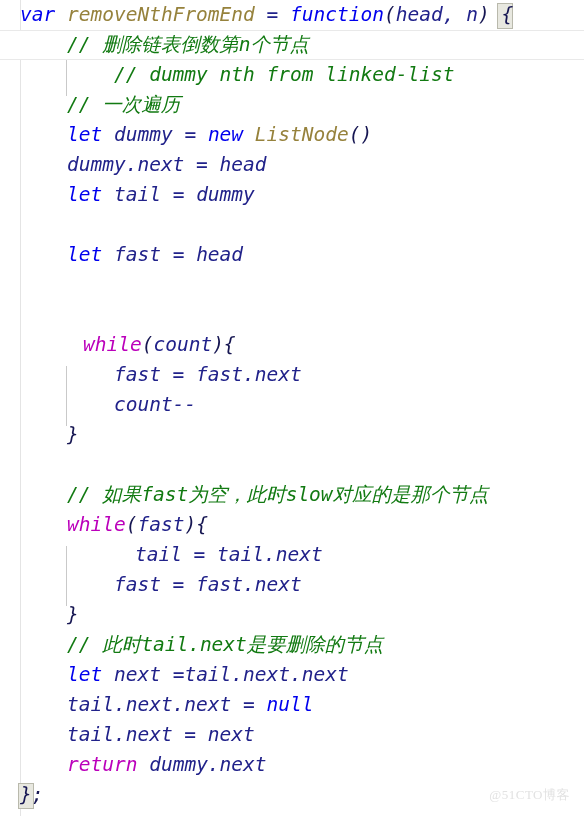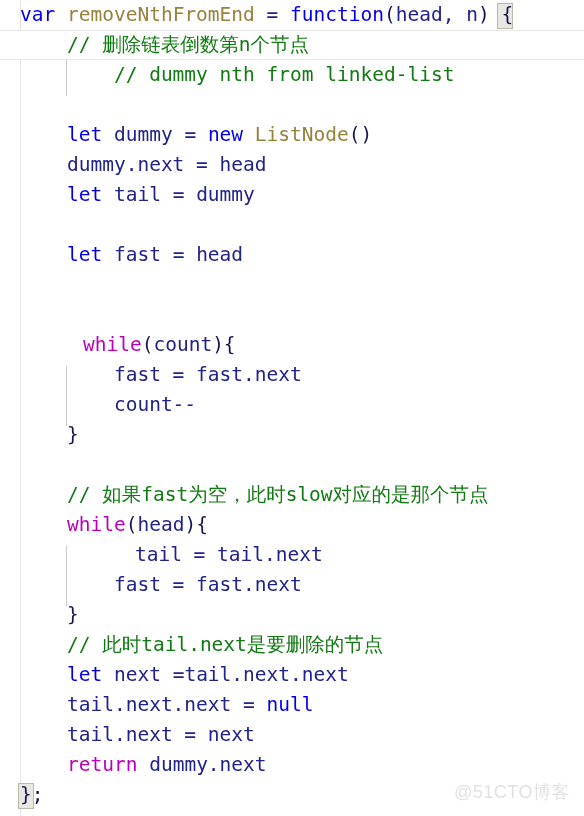--- a/index.html
+++ b/index.html
@@ -41,20 +41,21 @@
     height: 30px;
     line-height: 30px;
     font-size: 19.5px;
     white-space: pre;
     color: #21228a;
     letter-spacing: 0px;
   }
   .line .txt {
     display: inline-block;
     padding-left: 20px;
+    font-style: italic;
   }
 
   
   .line.current {
     background: #ffffff;
     box-shadow: inset 0 1px 0 #e9e9e9, inset 0 -1px 0 #e9e9e9;
   }
   .line.current::before {
     content: "";
     position: absolute;
@@ -99,22 +100,22 @@
     position: absolute;
     background: #e8e8e0;
     border: 1px solid #b9b9ac;
     box-sizing: border-box;
   }
 
   .watermark {
     position: absolute;
     right: 14px;
     bottom: 12px;
-    font-family: Liberation Sans, sans-serif;
-    font-size: 18px;
+    font-family: Liberation Serif, serif;
+    font-size: 13px;
     color: #e2e2e2;
     letter-spacing: 0.5px;
     user-select: none;
   }
 </style>
 </head>
 <body>
 
 <div id="app">
 
@@ -130,20 +131,21 @@
   <div class="brkt" style="left:18px;  top:783px; width:16px; height:26px;"></div>
 
   <div class="code-layer">
 
     <div class="line" style="top:0px;"><span class="txt"><span class="kw">var</span> <span class="fn">removeNthFromEnd</span> <span class="plain">=</span> <span class="kw">function</span><span class="punct">(</span><span class="plain">head, n</span><span class="punct">)</span> <span class="punct">{</span></span></div>
 
     <div class="line" style="top:30px;"><span class="txt"><span class="cmt cjk">    // 删除链表倒数第n个节点</span></span></div>
 
     <div class="line" style="top:60px;"><span class="txt"><span class="cmt">        // dummy nth from linked-list</span></span></div>
 
+    <div class="line" style="top:90px;"><span class="txt"><span class="cmt cjk">    // 一次遍历</span></span></div>
 
     <div class="line" style="top:120px;"><span class="txt"><span class="plain">    </span><span class="kw">let</span> <span class="plain">dummy = </span><span class="kw">new</span> <span class="fn">ListNode</span><span class="punct">()</span></span></div>
 
     <div class="line" style="top:150px;"><span class="txt"><span class="plain">    dummy.next = head</span></span></div>
 
     <div class="line" style="top:180px;"><span class="txt"><span class="plain">    </span><span class="kw">let</span> <span class="plain">tail = dummy</span></span></div>
 
     <div class="line" style="top:210px;"><span class="txt"></span></div>
 
     <div class="line" style="top:240px;"><span class="txt"><span class="plain">    </span><span class="kw">let</span> <span class="plain">fast = head</span></span></div>
@@ -156,21 +158,21 @@
     <div class="line" style="top:360px;"><span class="txt"><span class="plain">        fast = fast.next</span></span></div>
 
     <div class="line" style="top:390px;"><span class="txt"><span class="plain">        count--</span></span></div>
 
     <div class="line" style="top:420px;"><span class="txt"><span class="punct">    }</span></span></div>
 
     <div class="line" style="top:450px;"><span class="txt"></span></div>
 
     <div class="line" style="top:480px;"><span class="txt"><span class="cmt cjk">    // 如果fast为空，此时slow对应的是那个节点</span></span></div>
 
-    <div class="line" style="top:510px;"><span class="txt"><span class="plain">    </span><span class="ctl">while</span><span class="punct">(</span><span class="plain">head</span><span class="punct">){</span></span></div>
+    <div class="line" style="top:510px;"><span class="txt"><span class="plain">    </span><span class="ctl">while</span><span class="punct">(</span><span class="plain">fast</span><span class="punct">){</span></span></div>
 
     <div class="line" style="top:540px;padding-left:21px;"><span class="txt"><span class="plain">        tail = tail.next</span></span></div>
 
     <div class="line" style="top:570px;"><span class="txt"><span class="plain">        fast = fast.next</span></span></div>
 
     <div class="line" style="top:600px;"><span class="txt"><span class="punct">    }</span></span></div>
 
     <div class="line" style="top:630px;"><span class="txt"><span class="cmt cjk">    // 此时tail.next是要删除的节点</span></span></div>
 
     <div class="line" style="top:660px;"><span class="txt"><span class="plain">    </span><span class="kw">let</span> <span class="plain">next =tail.next.next</span></span></div>

